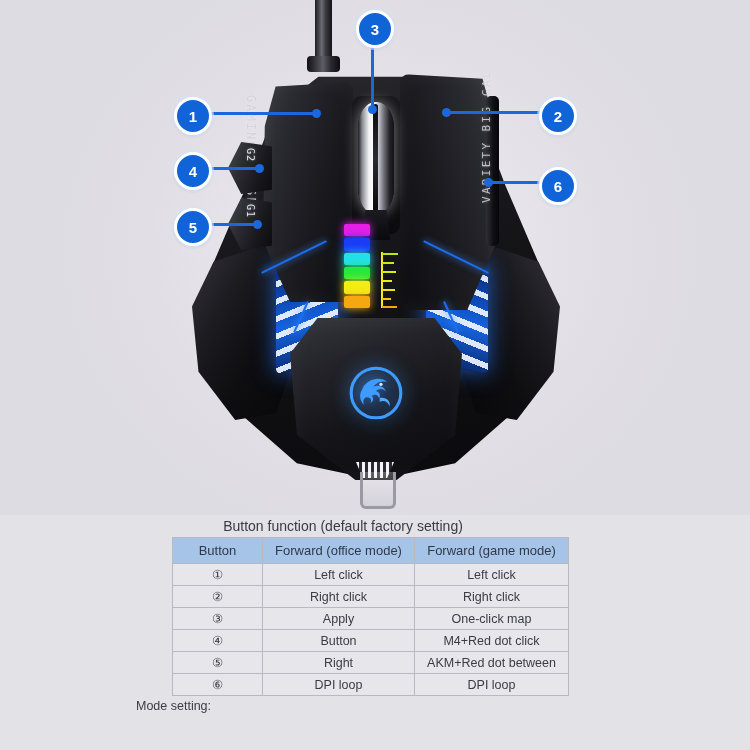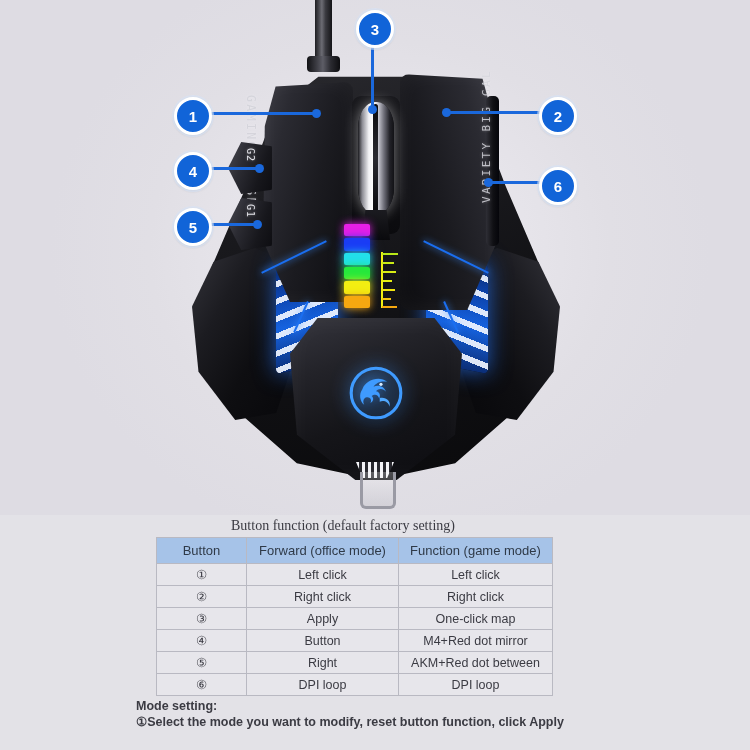--- a/index.html
+++ b/index.html
@@ -211,24 +211,24 @@
     font-family:"Liberation Sans", sans-serif;
     z-index:5;
   }
   .leader{position:absolute;height:3px;background:#1a68dc;z-index:4;}
   .leader-v{position:absolute;width:3px;background:#1a68dc;z-index:4;}
   .dot{position:absolute;width:9px;height:9px;border-radius:50%;background:#1a68dc;z-index:4;}
 
   
   .table-title{
     position:absolute;left:0;top:518px;width:686px;text-align:center;
-    font-size:14px;color:#3a3a42;font-family:Liberation Serif, serif;
+    font-size:14px;color:#3a3a42;
   }
   .tbl{
-    position:absolute;left:156px;top:537px;width:396px;
+    position:absolute;left:172px;top:537px;width:396px;
     border-collapse:collapse;
     font-size:12.5px;color:#3b3b43;
     table-layout:fixed;
     border-radius:28px;
   }
   .tbl th,.tbl td{
     border:1px solid #b9b9c2;
     height:21px;text-align:center;padding:0;font-weight:normal;
   }
   .tbl thead th{
@@ -236,21 +236,21 @@
   }
   .tbl tbody td{background:#e7e6eb;}
   .col-btn{width:90px;}
   .col-off{width:152px;}
   .col-game{width:154px;}
 
   .mode{
     position:absolute;left:136px;top:698px;width:600px;
     font-size:12.5px;color:#3b3b43;line-height:16px;
   }
-  .mode div{white-space:nowrap;font-weight:bold;}
+  .mode div{white-space:nowrap;}
 </style>
 </head>
 <body>
 
 <div class="stage">
 
   <div class="photo">
     <div class="mouse-shadow"></div>
 
     <div class="cable"></div>
@@ -365,21 +365,21 @@
   <table class="tbl">
     <colgroup>
       <col class="col-btn">
         <col class="col-off">
         <col class="col-game">
     </colgroup>
     <thead>
       <tr>
         <th>Button</th>
         <th>Forward (office mode)</th>
-        <th>Function (game mode)</th>
+        <th>Forward (game mode)</th>
       </tr>
     </thead>
     <tbody id="tbl-body">
         <tr>
           <td>①</td>
           <td>Left click</td>
           <td>Left click</td>
         </tr>
         <tr>
           <td>②</td>
@@ -387,33 +387,32 @@
           <td>Right click</td>
         </tr>
         <tr>
           <td>③</td>
           <td>Apply</td>
           <td>One-click map</td>
         </tr>
         <tr>
           <td>④</td>
           <td>Button</td>
-          <td>M4+Red dot mirror</td>
+          <td>M4+Red dot click</td>
         </tr>
         <tr>
           <td>⑤</td>
           <td>Right</td>
           <td>AKM+Red dot between</td>
         </tr>
         <tr>
           <td>⑥</td>
           <td>DPI loop</td>
           <td>DPI loop</td>
         </tr>
       </tbody>
   </table>
 
   <div class="mode">
     <div>Mode setting:</div>
-    <div>①Select the mode you want to modify, reset button function, click Apply</div>
   </div>
 
 </div>
 
 </body></html>

